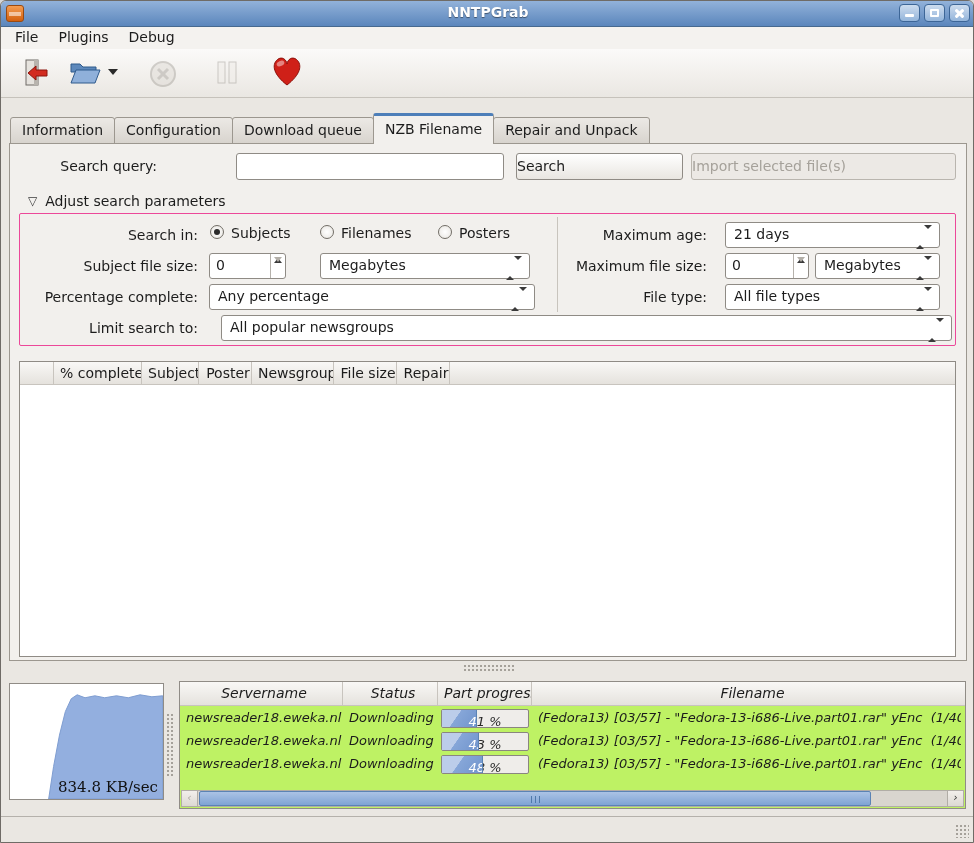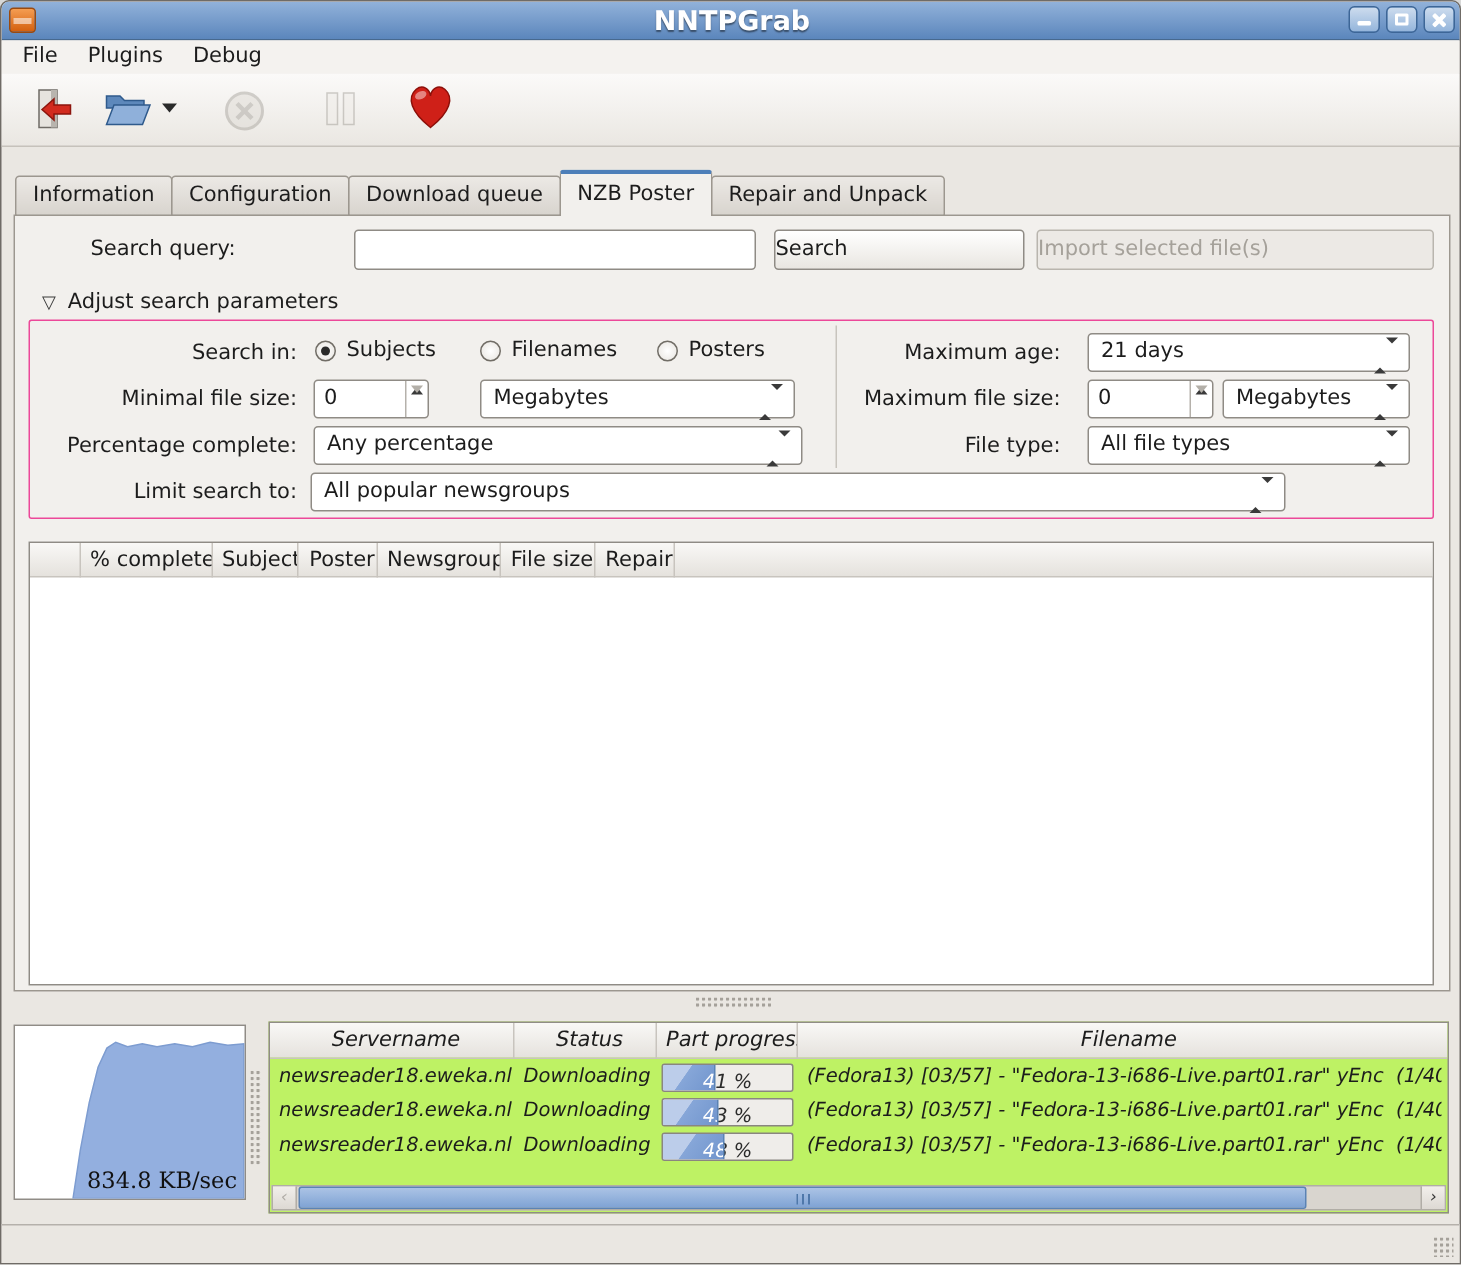--- a/index.html
+++ b/index.html
@@ -10,21 +10,21 @@
 
   
   .titlebar { position:absolute; left:0; top:0; width:974px; height:26px;
     background:linear-gradient(#92b2da,#5b86bc); border-bottom:1px solid #47698f;
     border-radius:5px 5px 0 0; }
   .app-icon { position:absolute; left:5px; top:4px; width:18px; height:17px; border-radius:3px;
     background:linear-gradient(#f49d52,#d4600e); border:1px solid #9a4a10; }
   .app-icon::after { content:""; position:absolute; left:2px; top:6px; width:12px; height:4px;
     background:rgba(255,255,255,.55); }
   .win-title { position:absolute; left:0; right:0; top:3px; text-align:center; color:#fff;
-    font-weight:bold; font-size:18px; text-shadow:0 1px 1px rgba(0,0,0,.45); }
+    font-weight:bold; font-size:14px; text-shadow:0 1px 1px rgba(0,0,0,.45); }
   .win-controls { position:absolute; right:5px; top:3px; display:flex; gap:4px; }
   .win-btn { position:relative; width:21px; height:18px; border-radius:4px;
     background:linear-gradient(#cddcee,#94b5db); border:1px solid #3d6697; }
   .g-min { position:absolute; left:5px; bottom:4px; width:9px; height:3px; background:#fff; border-radius:1px;}
   .g-max { position:absolute; left:5px; top:4px; width:9px; height:8px; border:2px solid #fff; border-radius:1px;}
   .g-close::before,.g-close::after { content:""; position:absolute; left:4px; top:7px; width:11px; height:3px;
     background:#fff; border-radius:1px; }
   .g-close::before { transform:rotate(45deg);} .g-close::after { transform:rotate(-45deg);}
 
   
@@ -59,21 +59,21 @@
 
   
   .expander { position:absolute; left:27px; top:192px; display:flex; gap:8px; align-items:center; }
   .exp-icon { font-size:12px; color:#3a3a3a; }
   .frame { position:absolute; left:18px; top:212px; width:937px; height:133px;
     border:1px solid #ec4899; border-radius:2px; }
   .frame .lbl { line-height:20px; }
   .fl { left:0; width:178px; }   
   .fr { left:480px; width:207px; } 
   .divider { position:absolute; left:537px; top:3px; width:1px; height:95px; background:#c8c4bd; }
-  .radio-item { position:absolute; top:11px; display:flex; gap:7px; align-items:flex-end; }
+  .radio-item { position:absolute; top:11px; display:flex; gap:7px; align-items:flex-start; }
   .radio { position:relative; width:14px; height:14px; border-radius:50%;
     border:1px solid #716d66; background:radial-gradient(#ffffff,#e7e4df); }
   .radio.sel::after { content:""; position:absolute; left:3px; top:3px; width:6px; height:6px;
     border-radius:50%; background:#2a2a2a; }
   .combo { position:absolute; height:26px; background:#fff; border:1px solid #8f8b85; border-radius:3px; }
   .combo .ctext { position:absolute; left:8px; top:3px; white-space:nowrap; }
   .arrows { position:absolute; right:7px; top:6px; }
   .arr-up { width:0; height:0; border-left:4px solid transparent; border-right:4px solid transparent;
     border-bottom:4px solid #3a3a3a; margin-bottom:3px; }
   .arr-dn { width:0; height:0; border-left:4px solid transparent; border-right:4px solid transparent;
@@ -192,21 +192,21 @@
     <svg class="tb" style="left:268px;top:5px" width="36" height="34" viewBox="0 0 36 34">
       <path d="M18 31 C5 21 2 11 8.5 5.5 C13 2 17.5 5.5 18 10 C18.5 5.5 23 2 27.5 5.5 C34 11 31 21 18 31 z" fill="#cf2018" stroke="#8c100a"></path>
       <ellipse cx="11.5" cy="9.5" rx="4" ry="2.6" fill="#ffffff" opacity="0.45" transform="rotate(-25 11.5 9.5)"></ellipse>
     </svg>
   </div>
 
   <div class="tabs">
     <div class="tab">Information</div>
     <div class="tab">Configuration</div>
     <div class="tab">Download queue</div>
-    <div class="tab active">NZB Poster</div>
+    <div class="tab active">NZB Filename</div>
     <div class="tab">Repair and Unpack</div>
   </div>
   <div class="page"></div>
 
   <div class="lbl r" id="lbl-query">Search query:</div>
   <input class="entry" id="search-input" type="text" value="" style="">
   <div class="btn" id="btn-search">Search</div>
   <div class="btn" id="btn-import">Import selected file(s)</div>
 
   <div class="expander">
@@ -229,21 +229,21 @@
     <div class="radio-item" style="left:418px">
       <span class="radio"></span>
       <span>Posters</span>
     </div>
     <div class="lbl r fr" style="top:11px">Maximum age:</div>
     <div class="combo" style="left:705px;top:8px;width:215px">
       <span class="ctext">21 days</span>
       <span class="arrows"><span class="arr-up"></span><span class="arr-dn"></span></span>
     </div>
 
-    <div class="lbl r fl" style="top:42px">Minimal file size:</div>
+    <div class="lbl r fl" style="top:42px">Subject file size:</div>
     <div class="spin" style="left:189px;top:39px;width:77px">
       <span class="sval">0</span>
       <span class="sbtns"><span class="sbtn up"><span class="t"></span></span><span class="sbtn dn"><span class="t"></span></span></span>
     </div>
     <div class="combo" style="left:300px;top:39px;width:210px">
       <span class="ctext">Megabytes</span>
       <span class="arrows"><span class="arr-up"></span><span class="arr-dn"></span></span>
     </div>
     <div class="lbl r fr" style="top:42px">Maximum file size:</div>
     <div class="spin" style="left:705px;top:39px;width:84px">
@@ -260,21 +260,21 @@
       <span class="ctext">Any percentage</span>
       <span class="arrows"><span class="arr-up"></span><span class="arr-dn"></span></span>
     </div>
     <div class="lbl r fr" style="top:73px">File type:</div>
     <div class="combo" style="left:705px;top:70px;width:215px">
       <span class="ctext">All file types</span>
       <span class="arrows"><span class="arr-up"></span><span class="arr-dn"></span></span>
     </div>
 
     <div class="lbl r fl" style="top:104px">Limit search to:</div>
-    <div class="combo" style="left:187px;top:101px;width:650px">
+    <div class="combo" style="left:201px;top:101px;width:731px">
       <span class="ctext">All popular newsgroups</span>
       <span class="arrows"><span class="arr-up"></span><span class="arr-dn"></span></span>
     </div>
   </div>
 
   <div class="rtable">
     <div class="thead">
       <div class="th" style="left:0;width:34px"></div>
       <div class="th" style="left:34px;width:88px">% complete</div>
       <div class="th" style="left:122px;width:57px">Subject</div>

